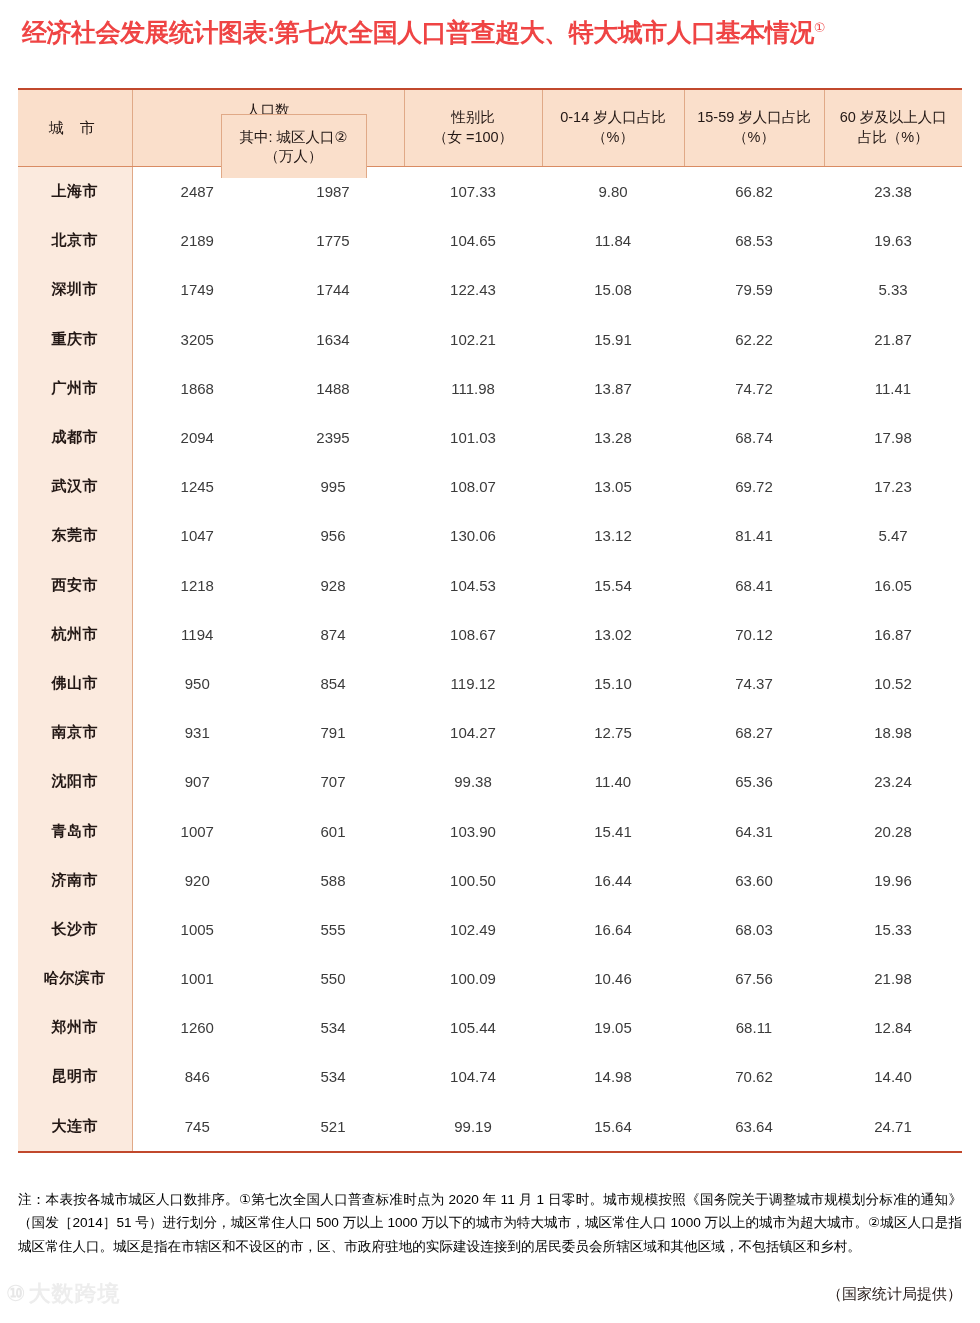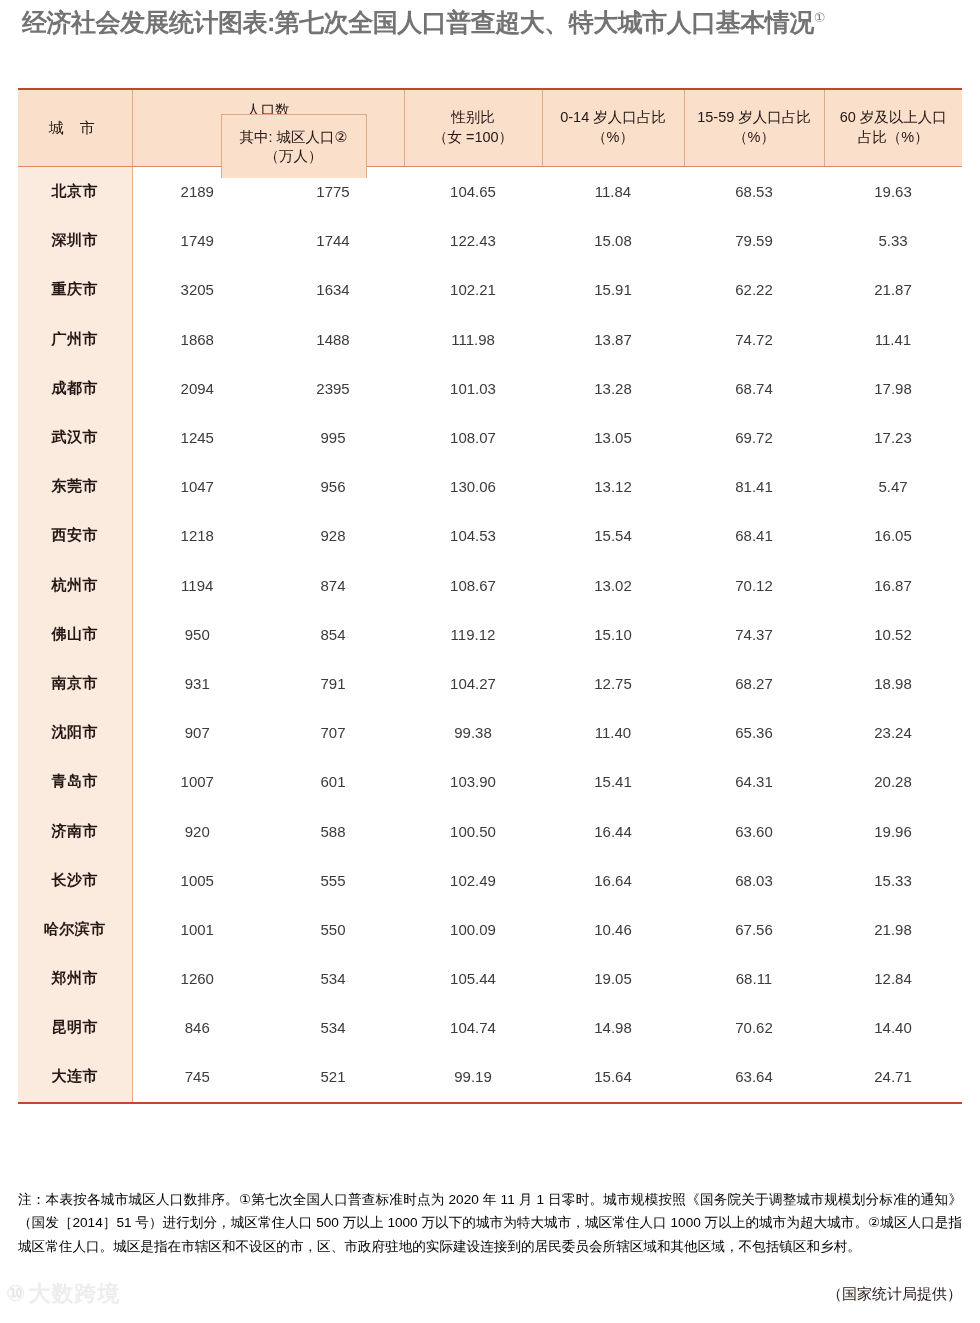--- a/index.html
+++ b/index.html
@@ -8,23 +8,23 @@
     background:#ffffff;
     font-family:"Liberation Sans","DejaVu Sans",sans-serif;
     color:#231815;
     position:relative;
     overflow:hidden;
   }
   .page{position:relative;width:980px;height:1323px;box-sizing:border-box;}
 
   
   .title{
-    position:absolute;left:22px;top:6px;
+    position:absolute;left:22px;top:16px;
     font-size:25px;font-weight:bold;letter-spacing:-0.5px;
-    color:#737373;white-space:nowrap;
+    color:#ef4444;white-space:nowrap;
   }
   .title .sup{font-size:13px;vertical-align:super;font-weight:normal;}
 
   
   .tbl-wrap{
     position:absolute;left:18px;top:88px;width:944px;
   }
   table.main{
     border-collapse:collapse;width:944px;table-layout:fixed;
     border-top:2.5px solid #c1482c;
@@ -175,20 +175,29 @@
             <span class="hdr-two">（%）</span>
           </th>
           <th class="sep">
             <span class="hdr-two">60 岁及以上人口</span>
             <span class="hdr-two">占比（%）</span>
           </th>
         </tr>
       </thead>
       <tbody id="tbody">
           <tr>
+            <td class="city">上海市</td>
+            <td>2487</td>
+            <td>1987</td>
+            <td>107.33</td>
+            <td>9.80</td>
+            <td>66.82</td>
+            <td>23.38</td>
+          </tr>
+          <tr>
             <td class="city">北京市</td>
             <td>2189</td>
             <td>1775</td>
             <td>104.65</td>
             <td>11.84</td>
             <td>68.53</td>
             <td>19.63</td>
           </tr>
           <tr>
             <td class="city">深圳市</td>

